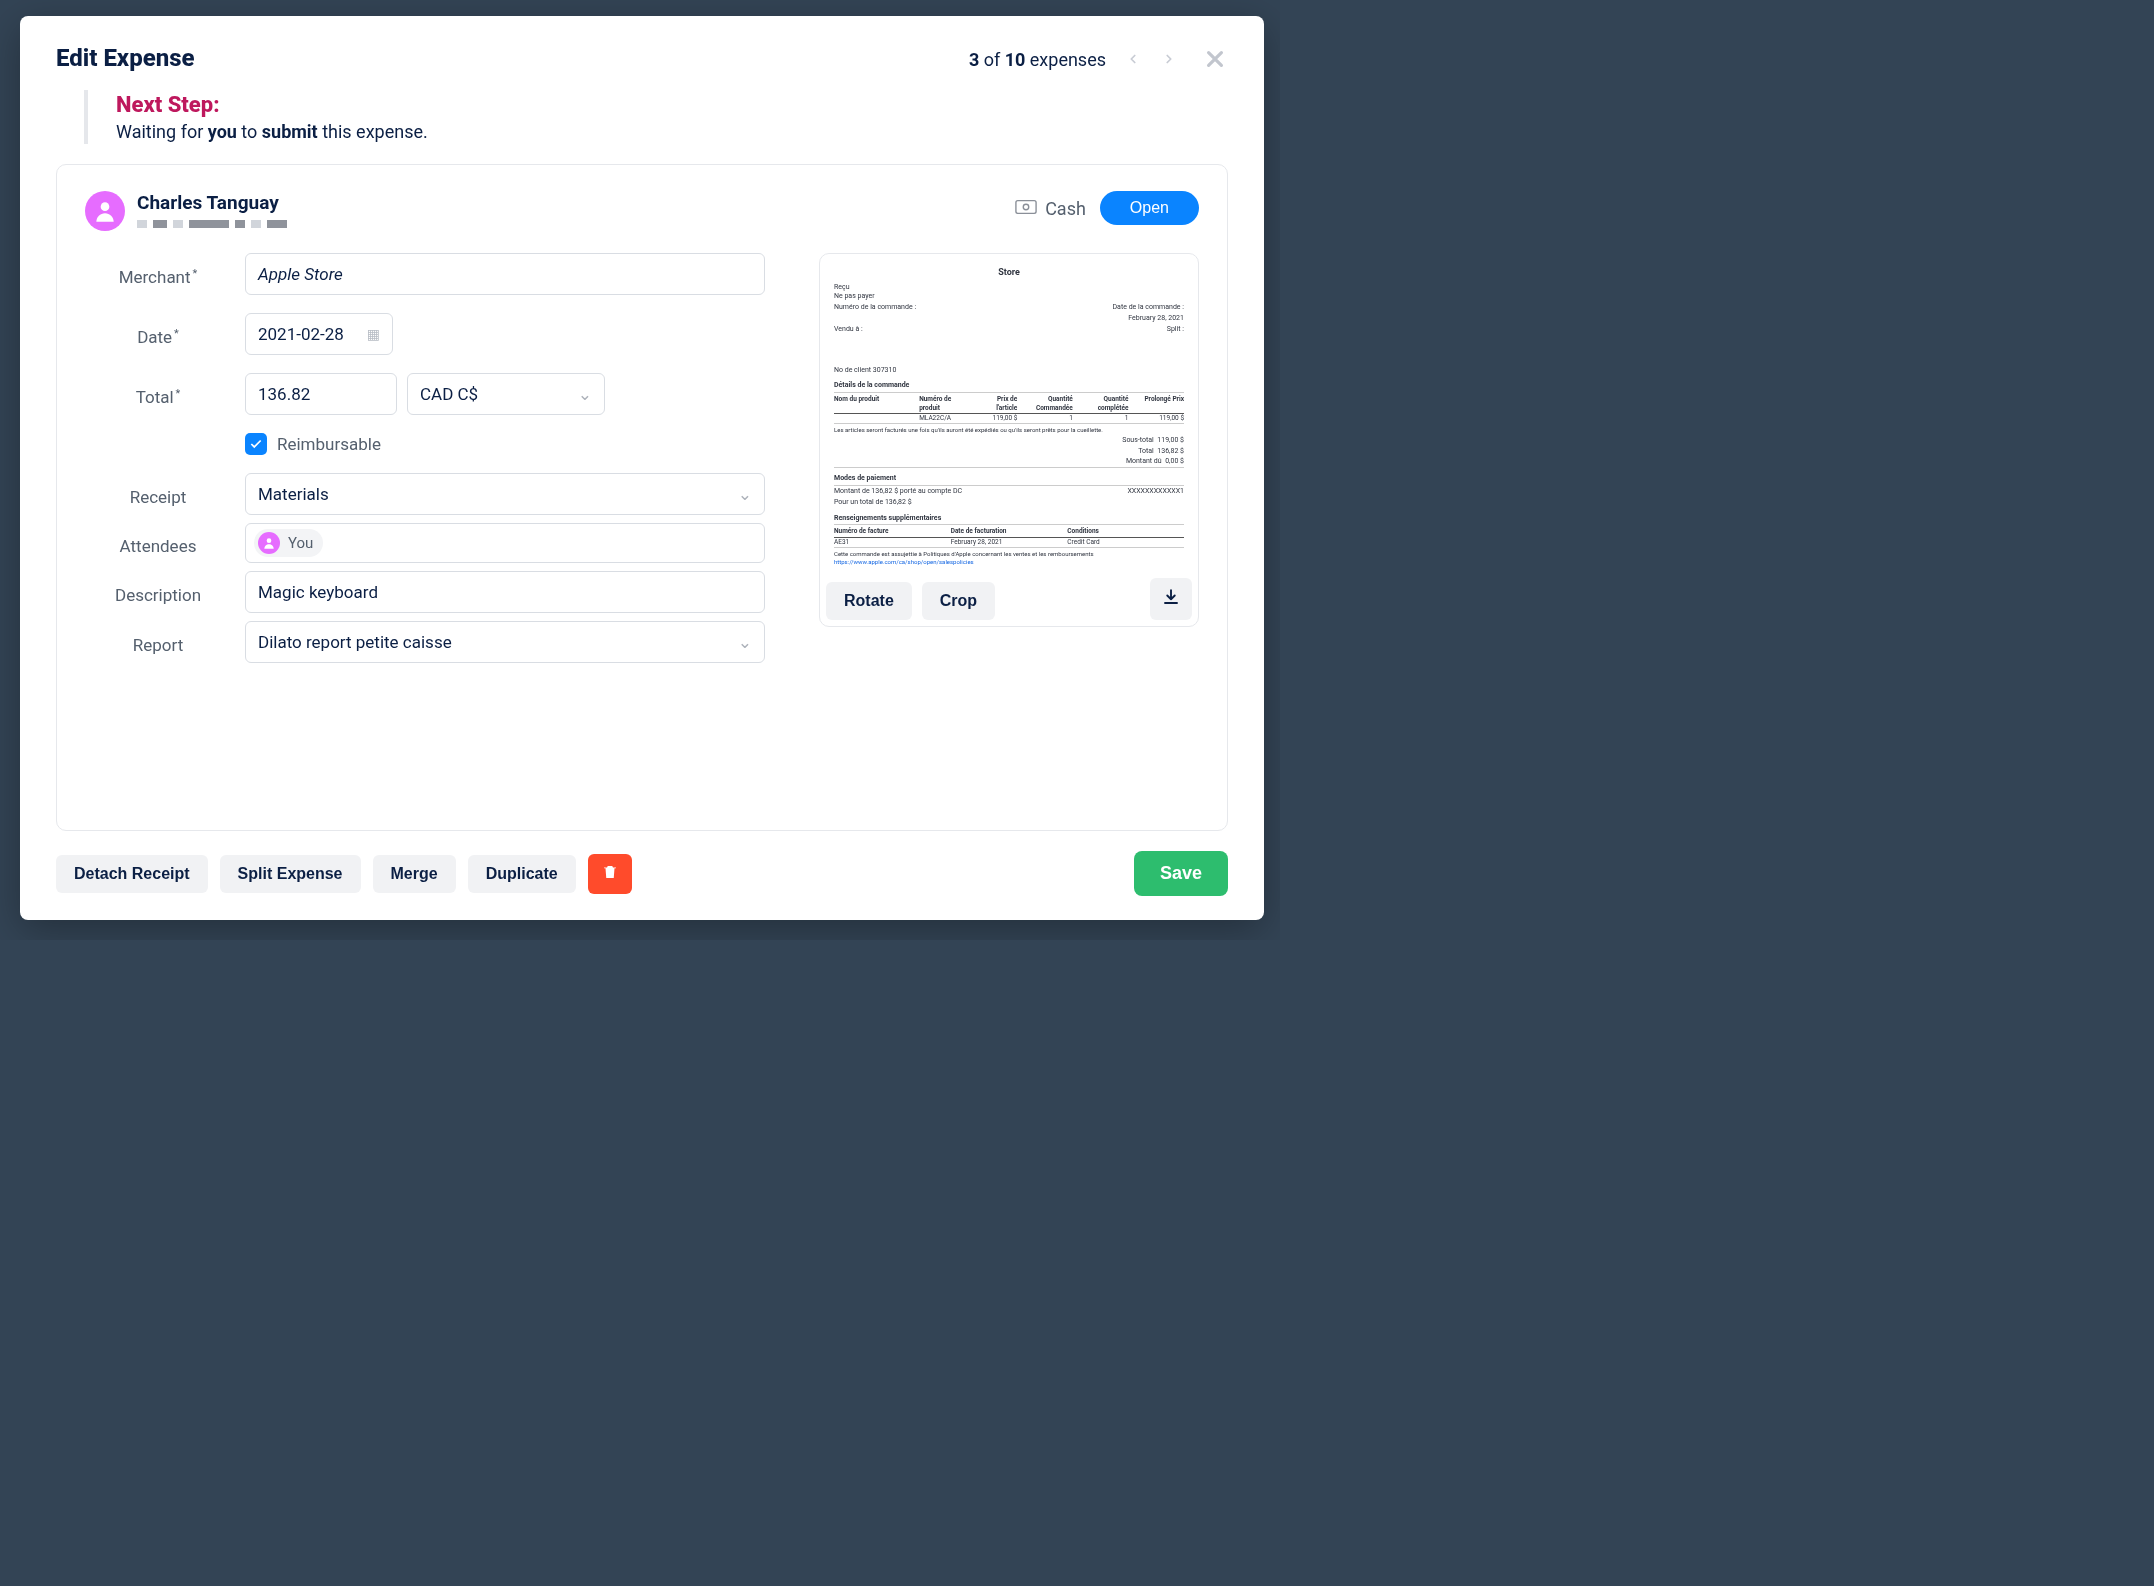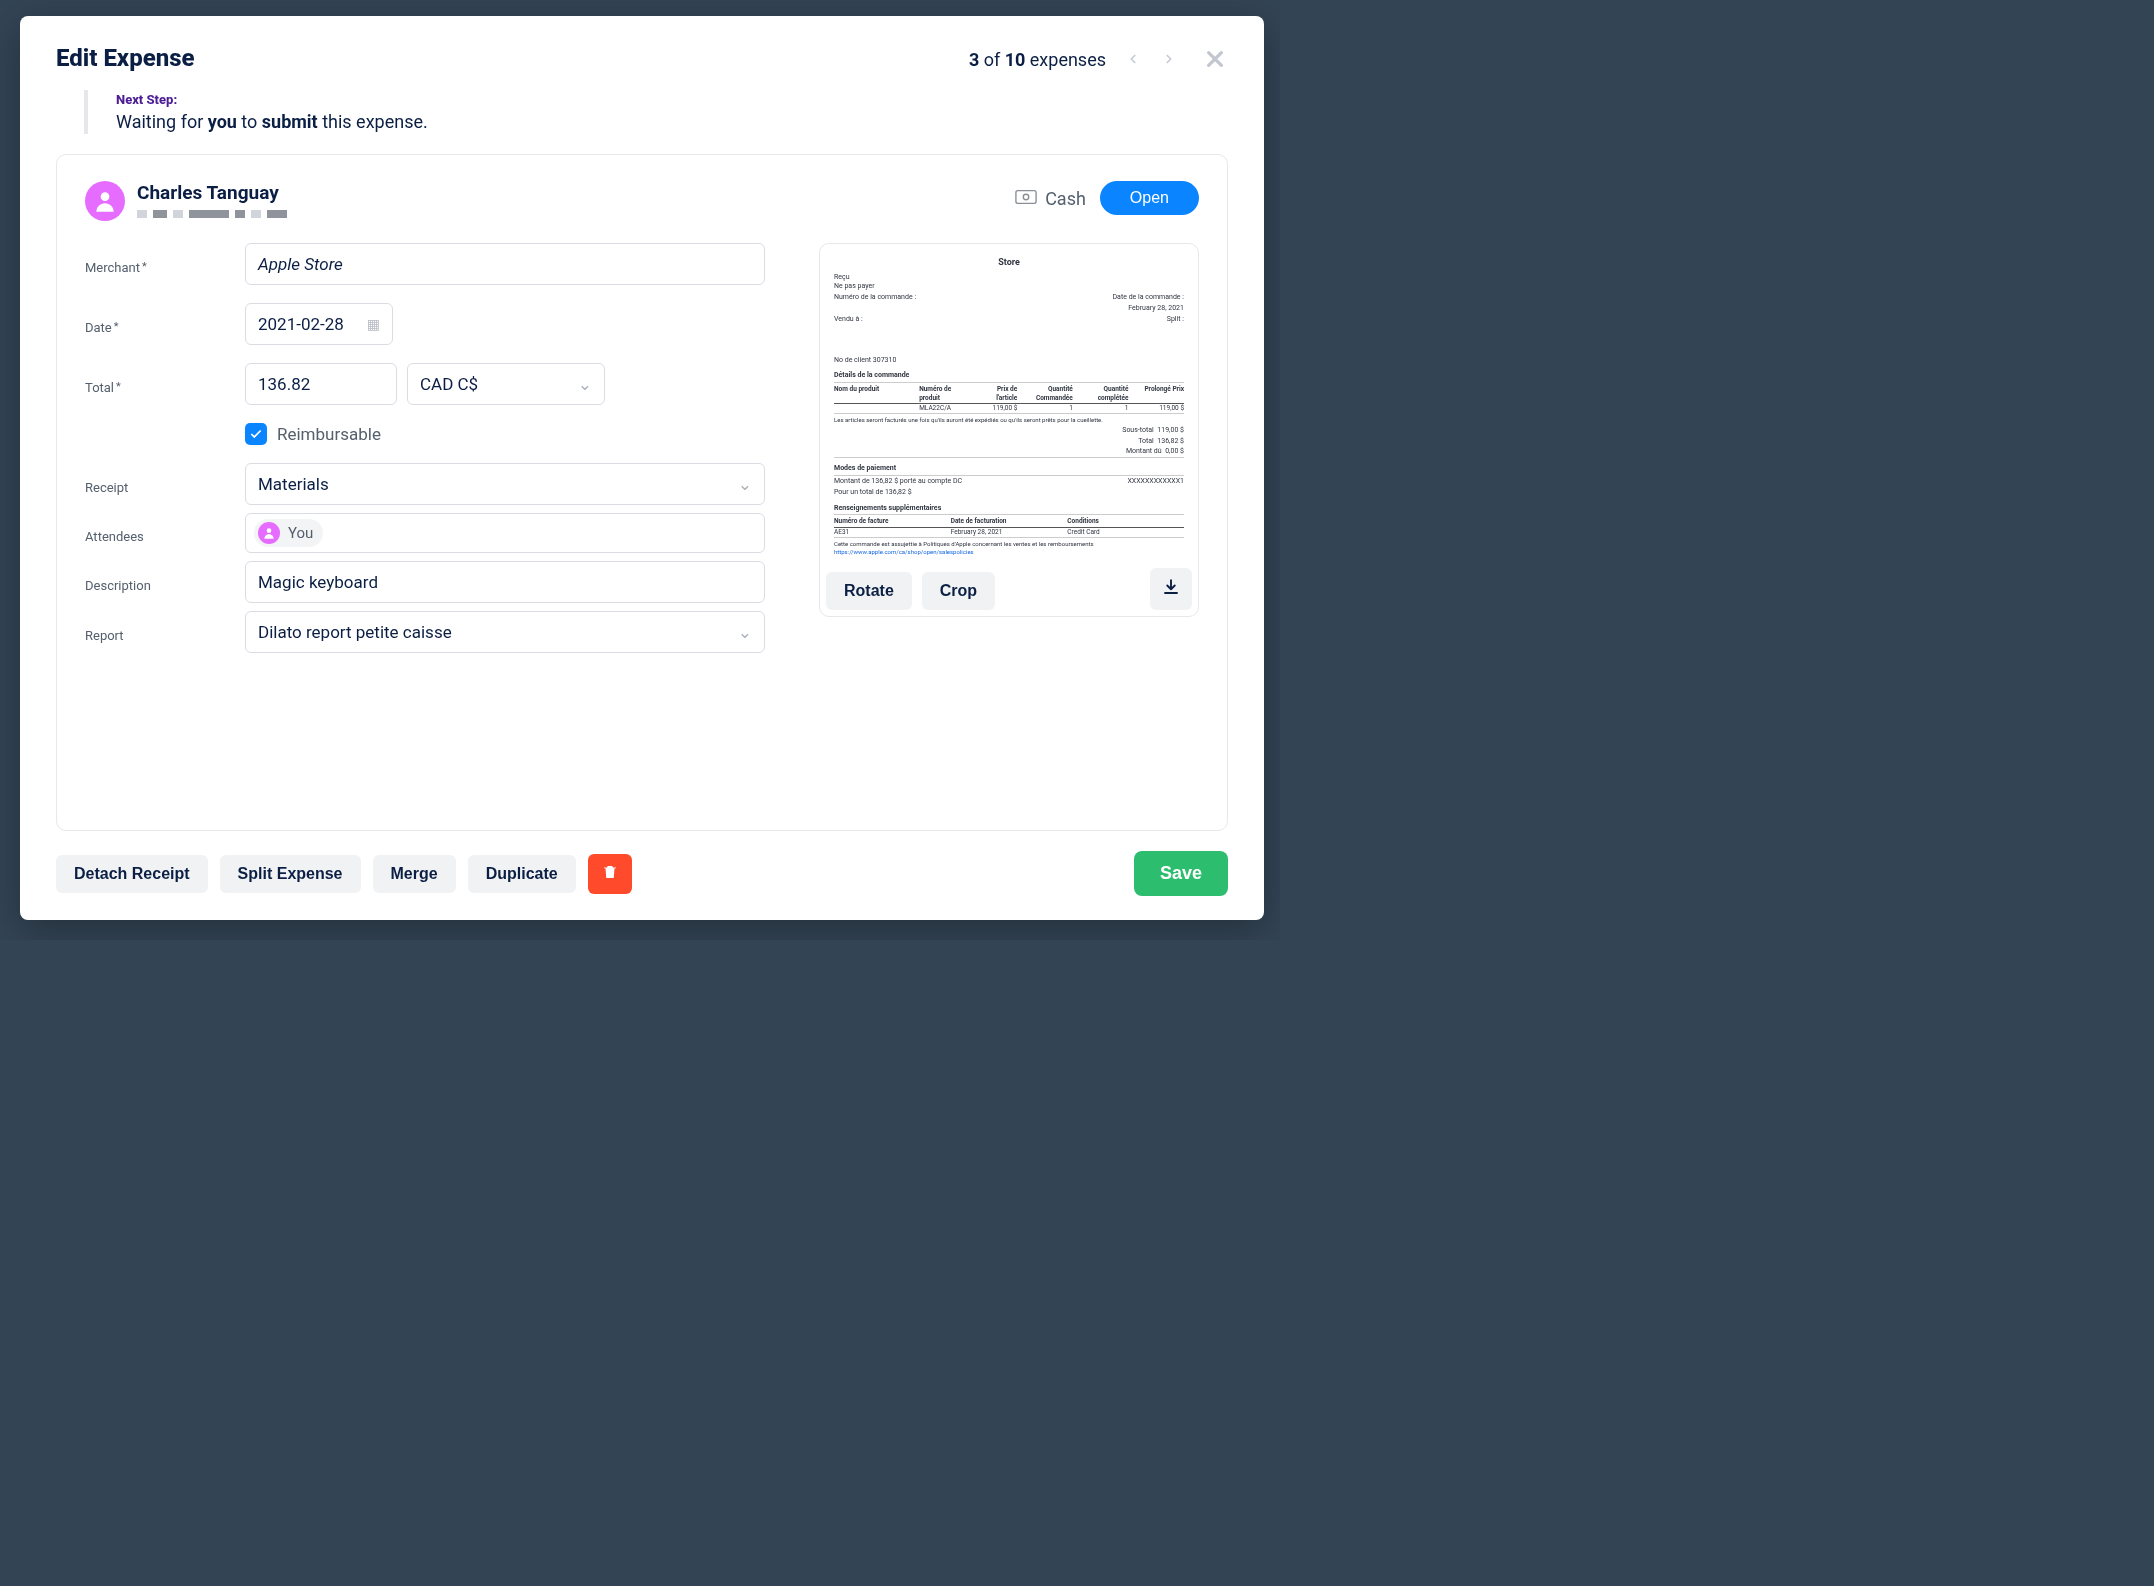--- a/index.html
+++ b/index.html
@@ -64,23 +64,23 @@
   cursor: pointer;
   margin-left: 6px;
 }
 .next-step {
   border-left: 4px solid #e5e7eb;
   padding: 2px 0 2px 28px;
   margin-left: 28px;
   margin-bottom: 20px;
 }
 .next-step-title {
-  font-size: 13px;
+  font-size: 22px;
   font-weight: 800;
-  color: #4c1d95;
+  color: #be185d;
   margin-bottom: 4px;
 }
 .next-step-body {
   font-size: 18px;
   color: #0b1f44;
 }
 .next-step-body .bold { font-weight: 700; }
 .card {
   border: 1px solid #e6e8ec;
   border-radius: 10px;
@@ -151,22 +151,22 @@
 }
 .form-left { flex: 1; }
 .form-row {
   display: flex;
   align-items: center;
   margin-bottom: 18px;
 }
 .form-row.tight { margin-bottom: 8px; }
 .form-label {
   width: 160px;
-  text-align: left;
-  font-size: 13px;
+  text-align: center;
+  font-size: 17px;
   color: #55606e;
   padding-right: 14px;
   padding-top: 6px;
 }
 .req::after {
   content: "*";
   font-size: 11px;
   vertical-align: top;
   margin-left: 2px;
 }

